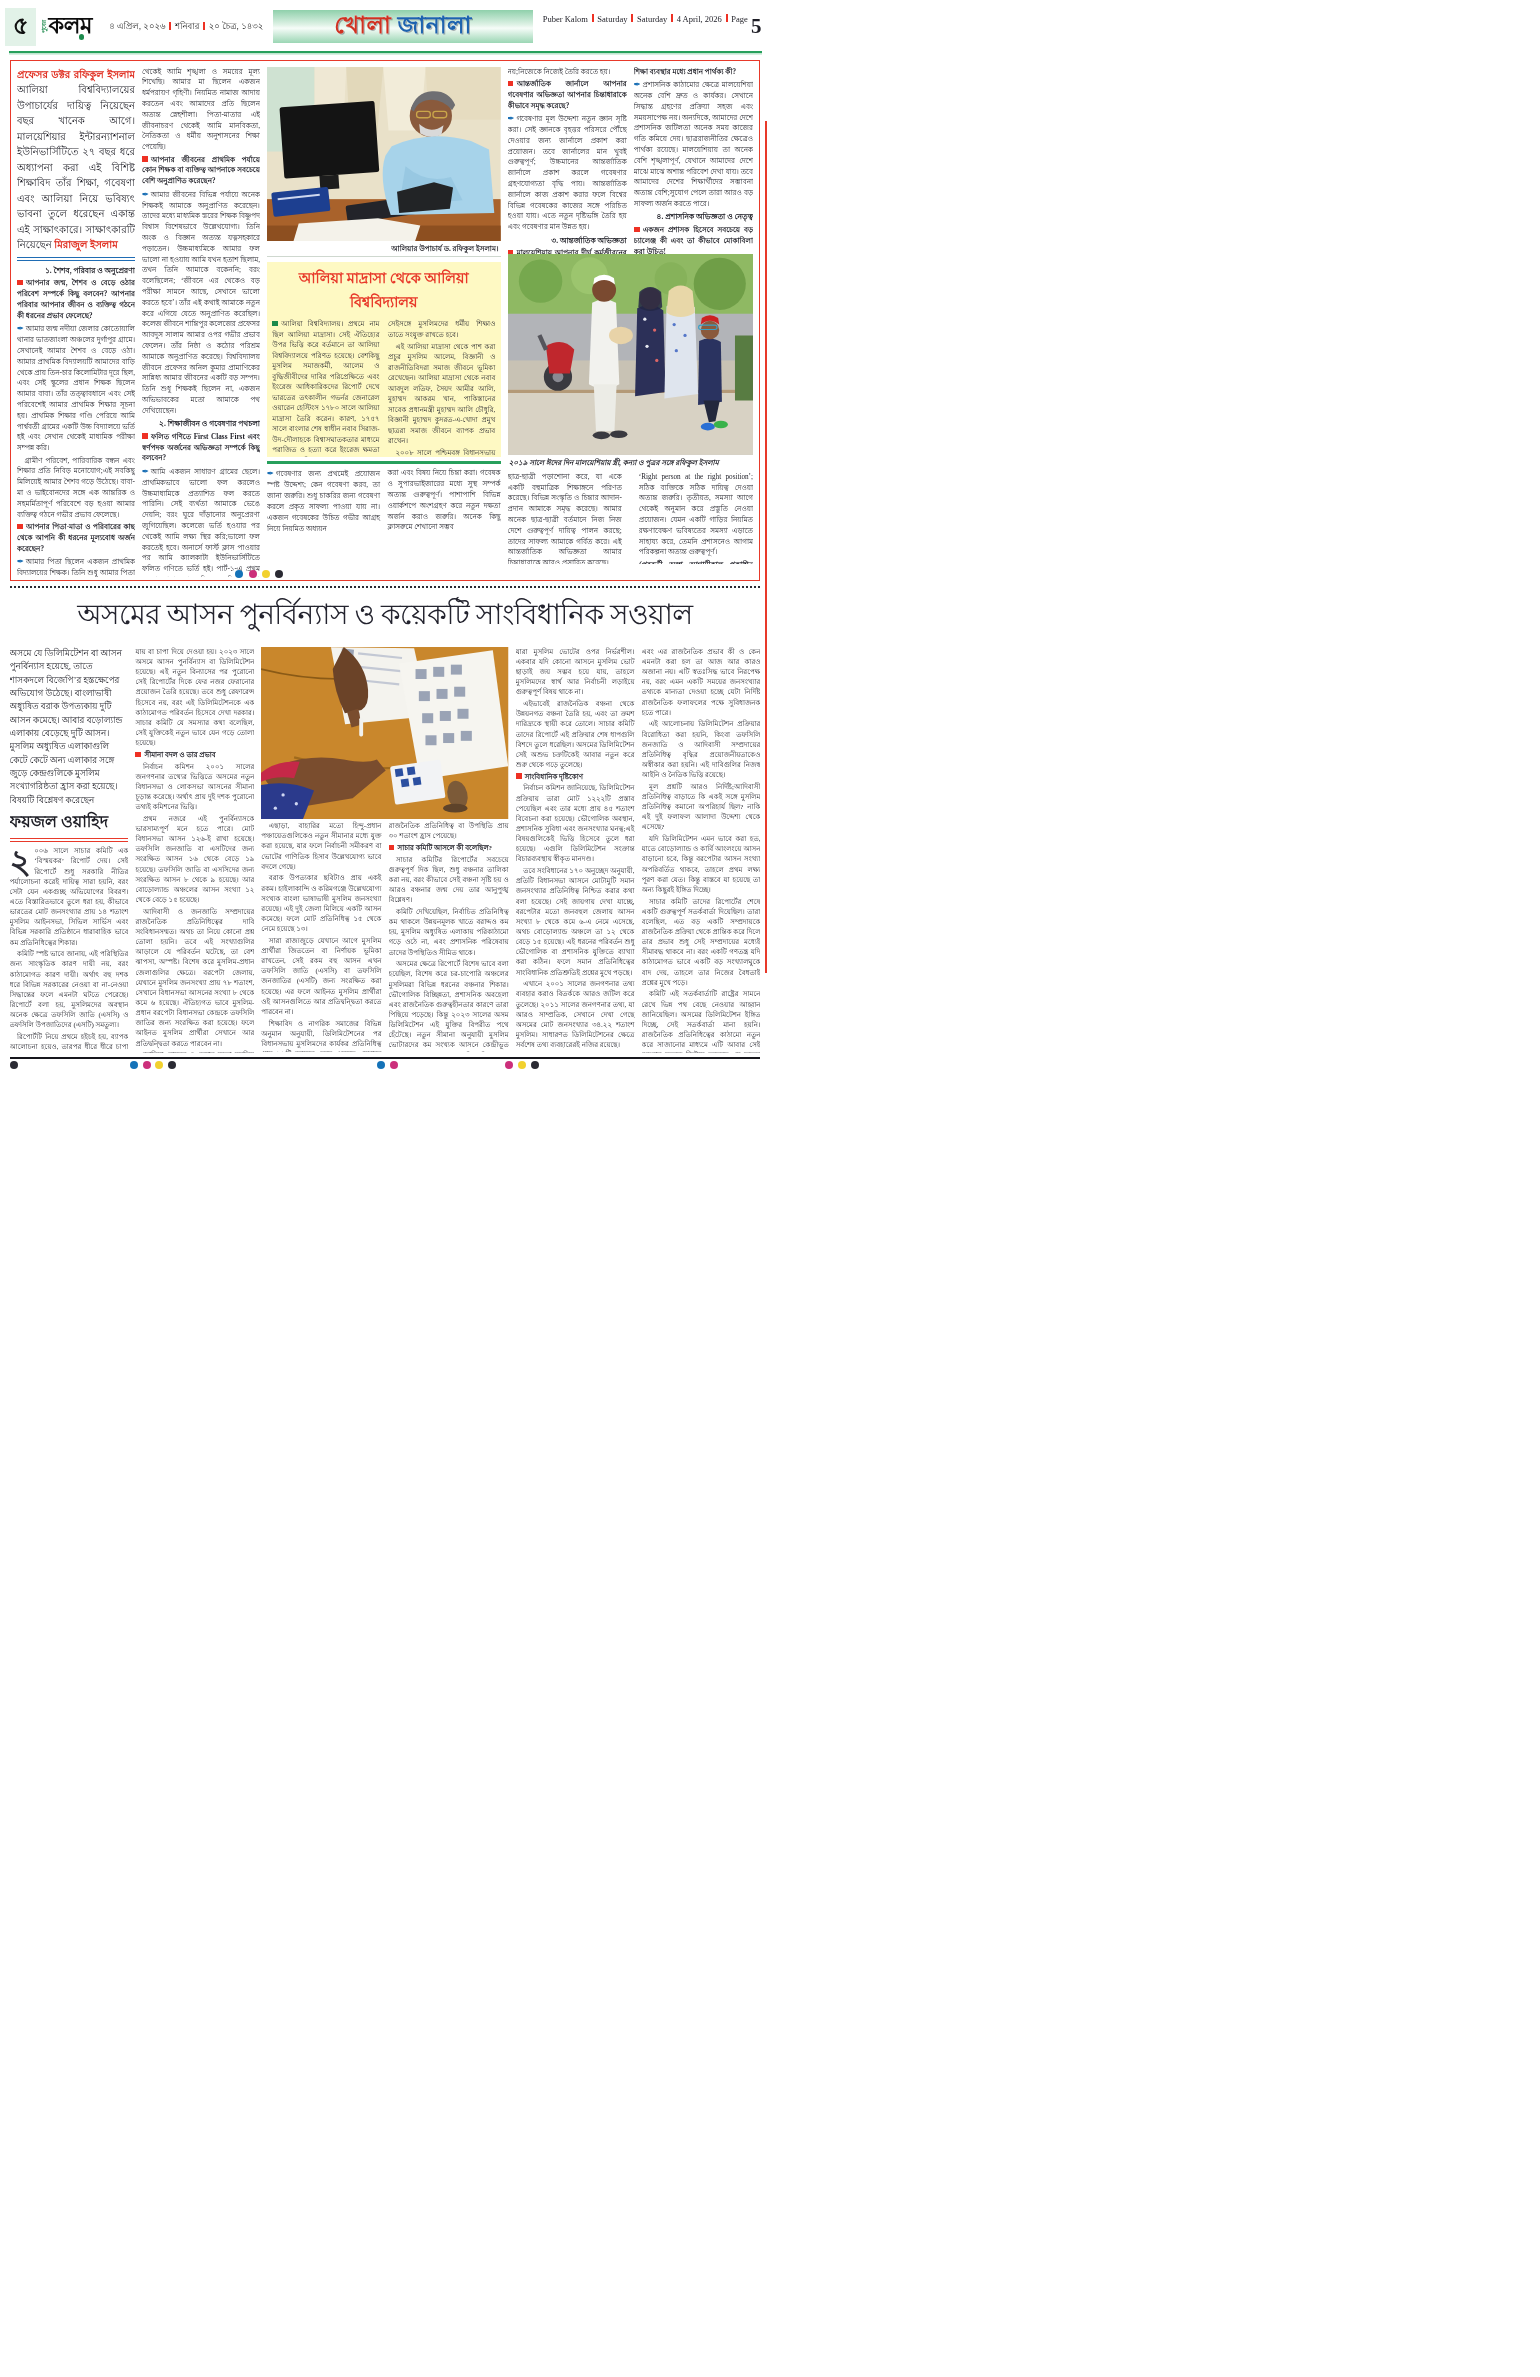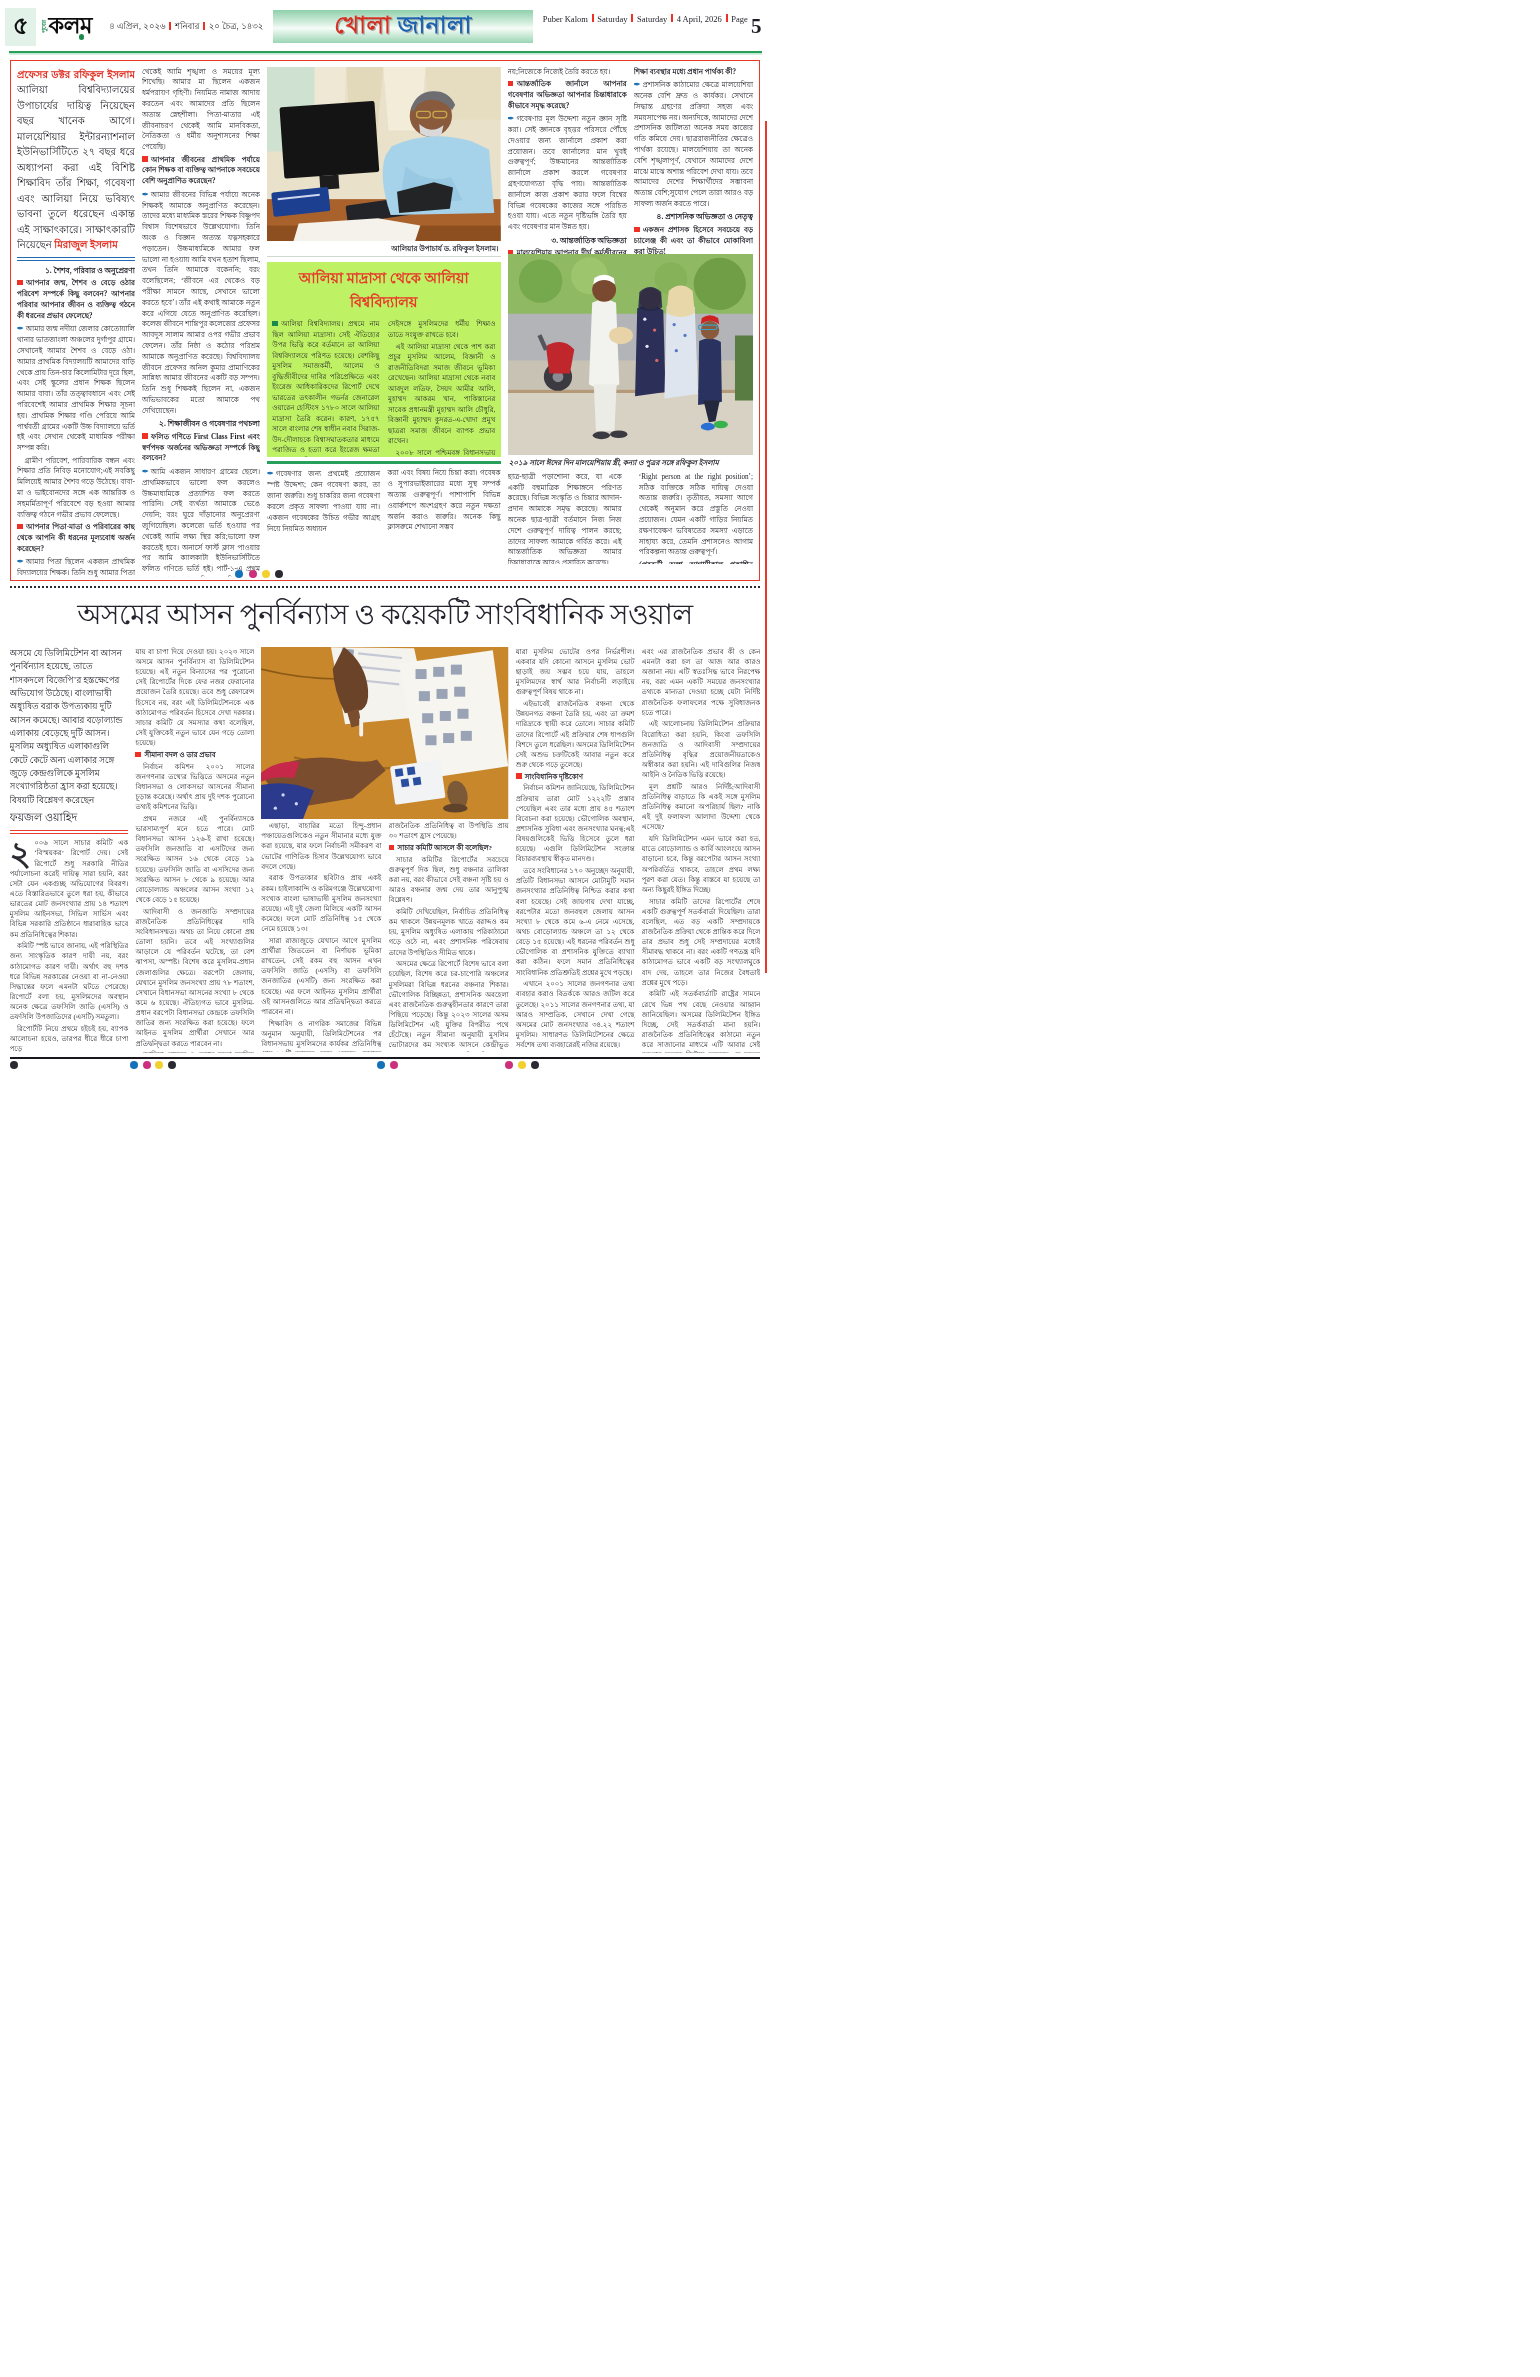--- a/index.html
+++ b/index.html
@@ -36,41 +36,41 @@
   .qsq{display:inline-block;width:5.9px;height:5.3px;background:#ee3124;margin-right:3.2px;}
   .gsq{display:inline-block;width:5.9px;height:5.3px;background:#1c8a4c;margin-right:3.2px;}
   .apen{color:#1a6fb5;font-weight:700;margin-right:2.1px;font-size:8px;}
   .sh{text-align:right;font-weight:700;margin:1.6px 0;font-size:7.5px;}
   .lead1{font-size:10px;line-height:1.55;text-align:justify;margin:0 0 4.3px;}
   .red-b{color:#e02b1d;font-weight:700;}
   .bluerule{border-top:1.6px solid #1f6cb4;border-bottom:1.1px solid #1f6cb4;height:1.6px;margin:3.2px 0 4.3px;}
   .figwrap{width:100%;}
   .figcap{font-size:7.2px;font-weight:700;text-align:right;padding:1.6px 2.1px;border-bottom:0.5px solid #cfd8cf;}
   .figcap2{font-size:7.2px;font-weight:700;font-style:italic;text-align:left;padding:2.1px 1.1px;}
-  .creambox{background:#bef264;padding:5.3px 5.3px 3.2px;margin-top:4.3px;height:187px;overflow:hidden;}
+  .creambox{background:#fef9c3;padding:5.3px 5.3px 3.2px;margin-top:4.3px;height:187px;overflow:hidden;}
   .creambox h3{margin:0 0 4.3px;text-align:center;color:#e8392a;font-size:14.4px;font-weight:800;}
   .boxcols{columns:2;column-gap:8.5px;}
   .boxcols p{margin:0 0 1.6px;font-size:7px;line-height:1.5;text-align:justify;}
   .greenline{height:2.7px;background:#27a05c;margin:4.3px 0;}
   .duo{display:flex;gap:7.5px;height:100px;overflow:hidden;}
   .duo>div{flex:1;}
   .pairtop{display:flex;gap:7px;height:187px;overflow:hidden;}
   .pairtop>div,.pairbot>div{flex:1;overflow:hidden;}
   .pairbot{display:flex;gap:17px;height:92px;overflow:hidden;margin-top:1.1px;}
   .nextnote{font-style:italic;font-weight:700;}
   .a1dots{position:absolute;left:30%;bottom:2.1px;display:flex;gap:5.3px;}
   .dot{width:8px;height:8px;border-radius:50%;}
   
   .a2{margin:5.3px 9.6px 0;position:relative;}
   .dottedrule{border-top:2.1px dotted #2a2a33;margin:3.2px 0 1.1px;}
   .a2 h2{margin:5.3px 0 6.4px;text-align:center;font-size:28px;font-weight:400;color:#23232e;letter-spacing:-0.5px;}
   .a2body{display:grid;grid-template-columns:1fr 1fr 2.08fr 1fr 1fr;gap:7px;height:406px;overflow:hidden;}
   .a2body p.j{font-size:7px;line-height:1.45;}
   .lead2{font-size:8.8px;line-height:1.52;text-align:left;margin:0 0 2.1px;}
-  .byline2{font-size:11px;font-weight:400;margin:1.1px 0 2.1px;}
+  .byline2{font-size:16px;font-weight:700;margin:1.1px 0 2.1px;}
   .redrule2{border-top:1.6px solid #e8392a;border-bottom:1.1px solid #e8392a;height:1.6px;margin:2.1px 0 4.3px;}
   .dropcap{float:left;font-size:33px;line-height:.85;font-weight:700;margin:2.1px 3.2px 0 0;color:#2a2a33;}
   .midpair2 .pairbot2{display:flex;gap:7px;height:231px;overflow:hidden;margin-top:2.1px;}
   .midpair2 .pairbot2>div{flex:1;overflow:hidden;}
   
   .botrule{height:1.6px;background:#17171d;margin:4.3px 9.6px 0;}
   .footdots{position:relative;height:14px;margin:1.1px 9.6px 0;}
   .fg{position:absolute;top:1.1px;display:flex;gap:4.8px;}
   .rededge{position:absolute;top:121px;right:3.2px;width:2.1px;height:852px;background:#e8392a;}
   .svgph{display:block;width:100%;}

